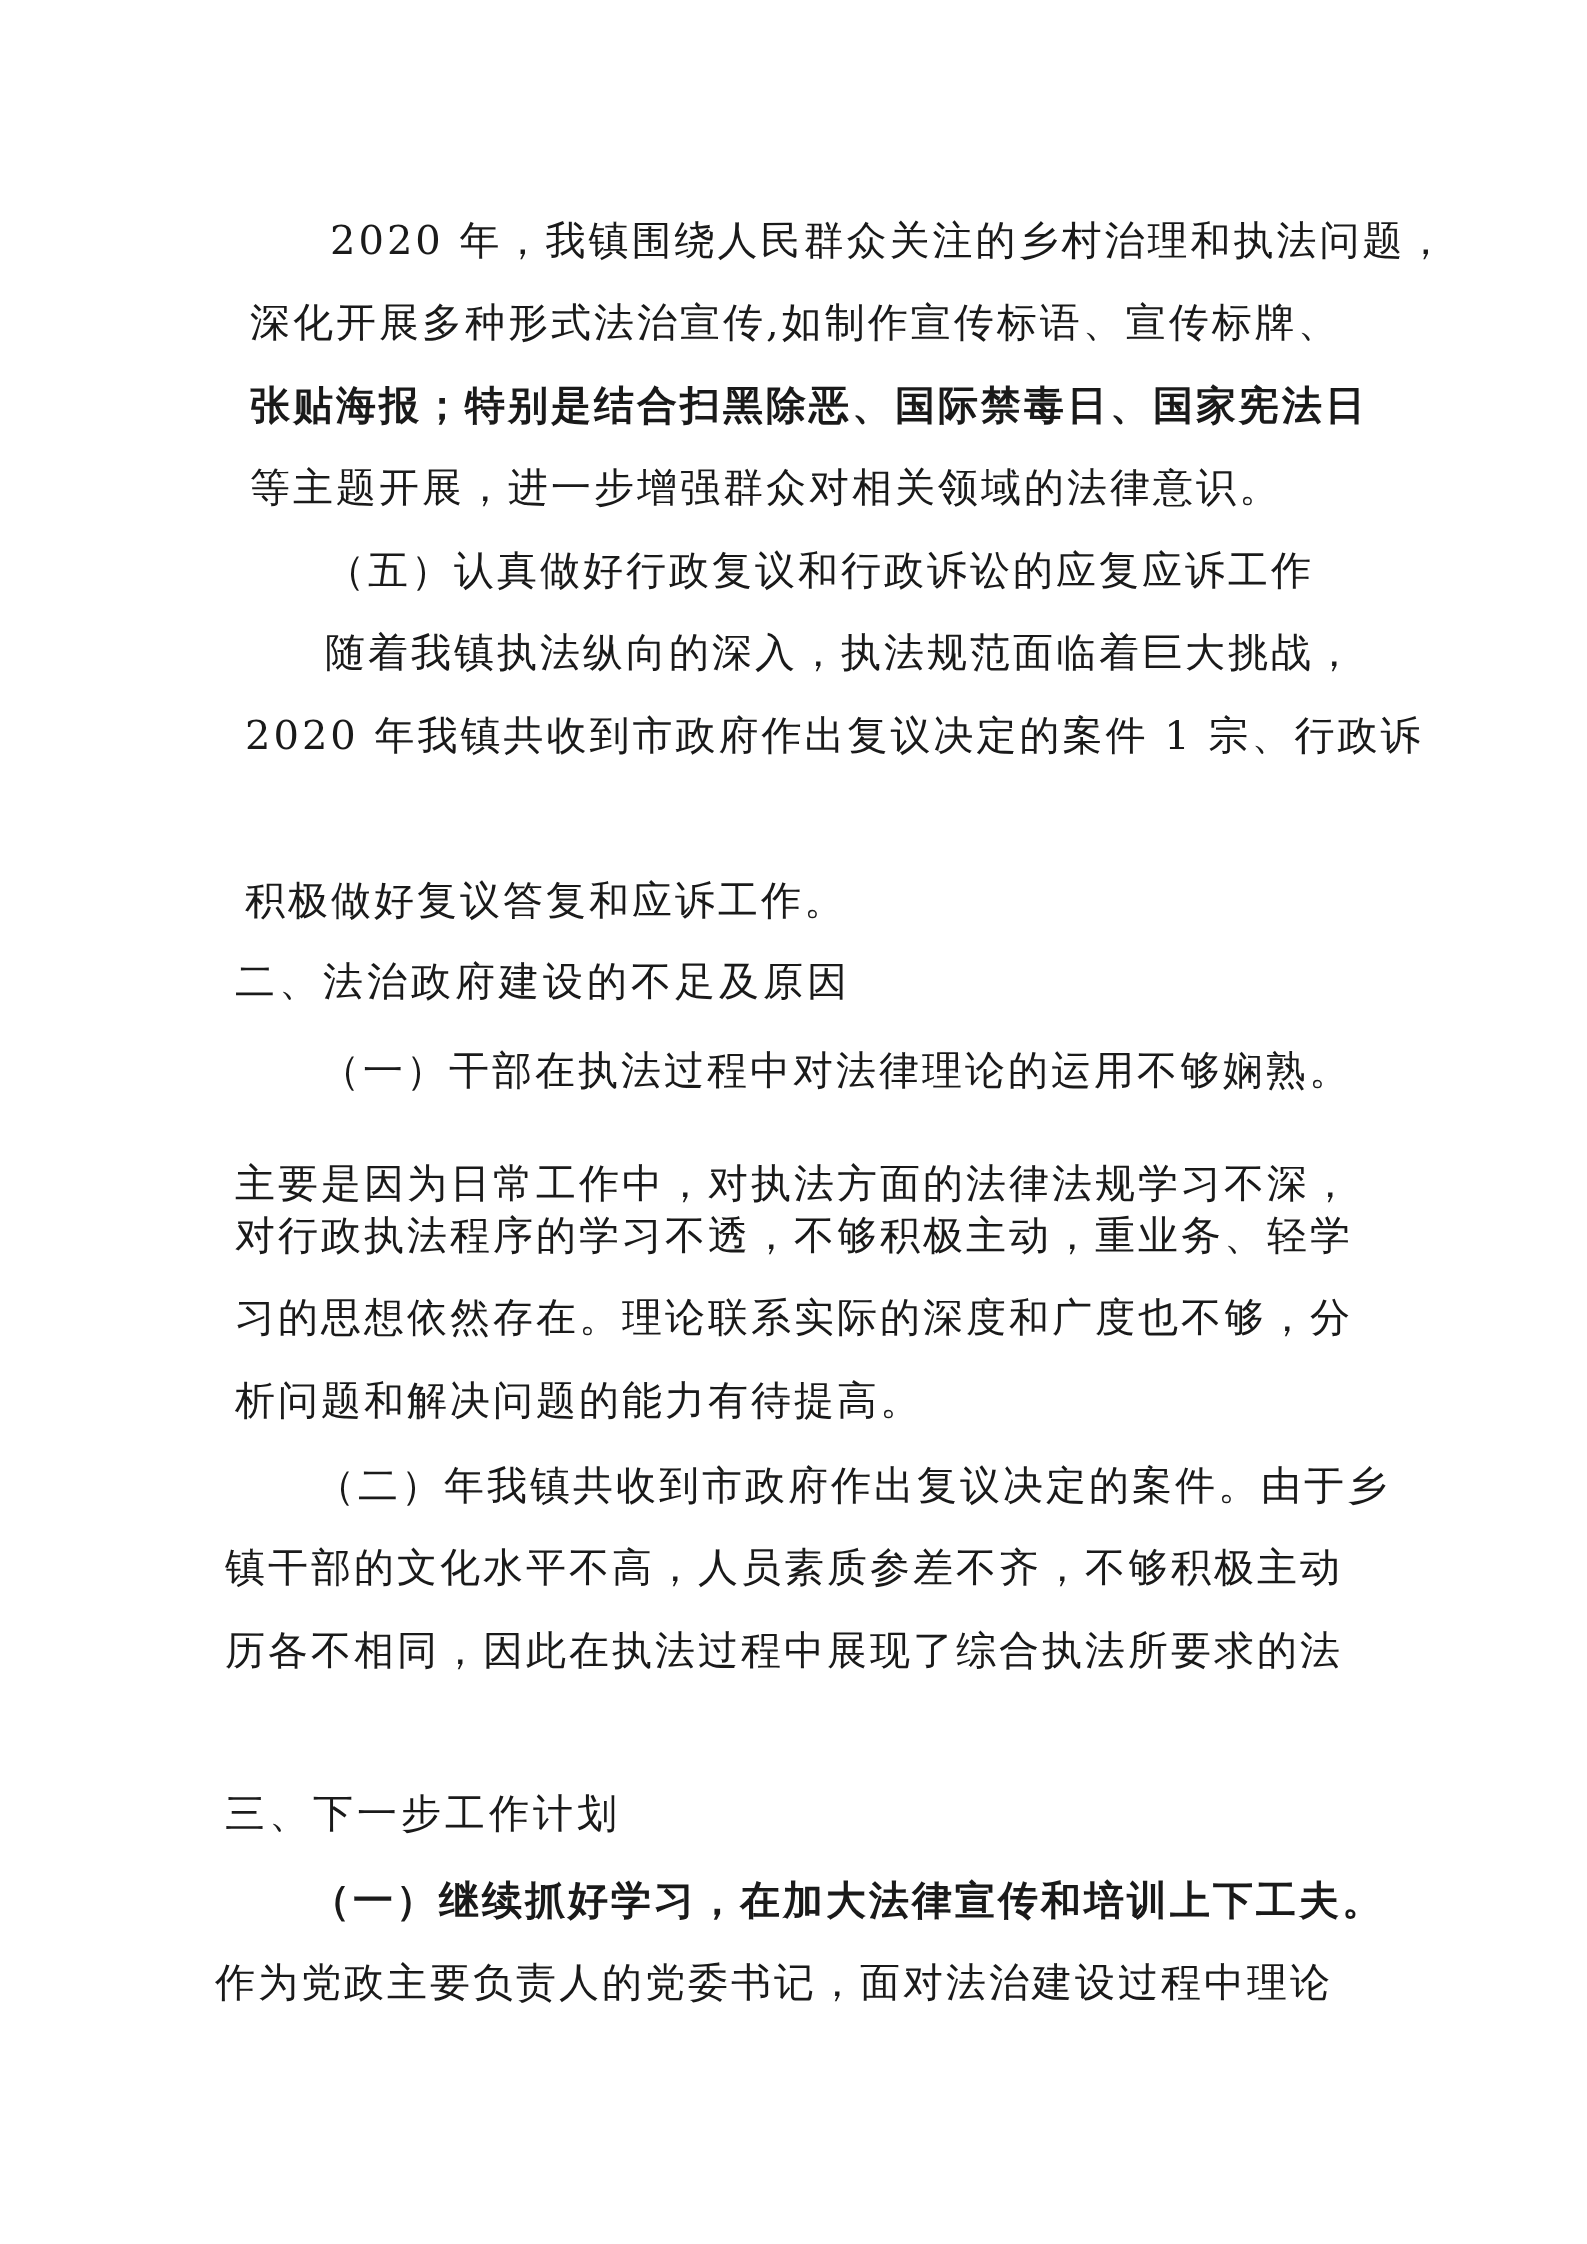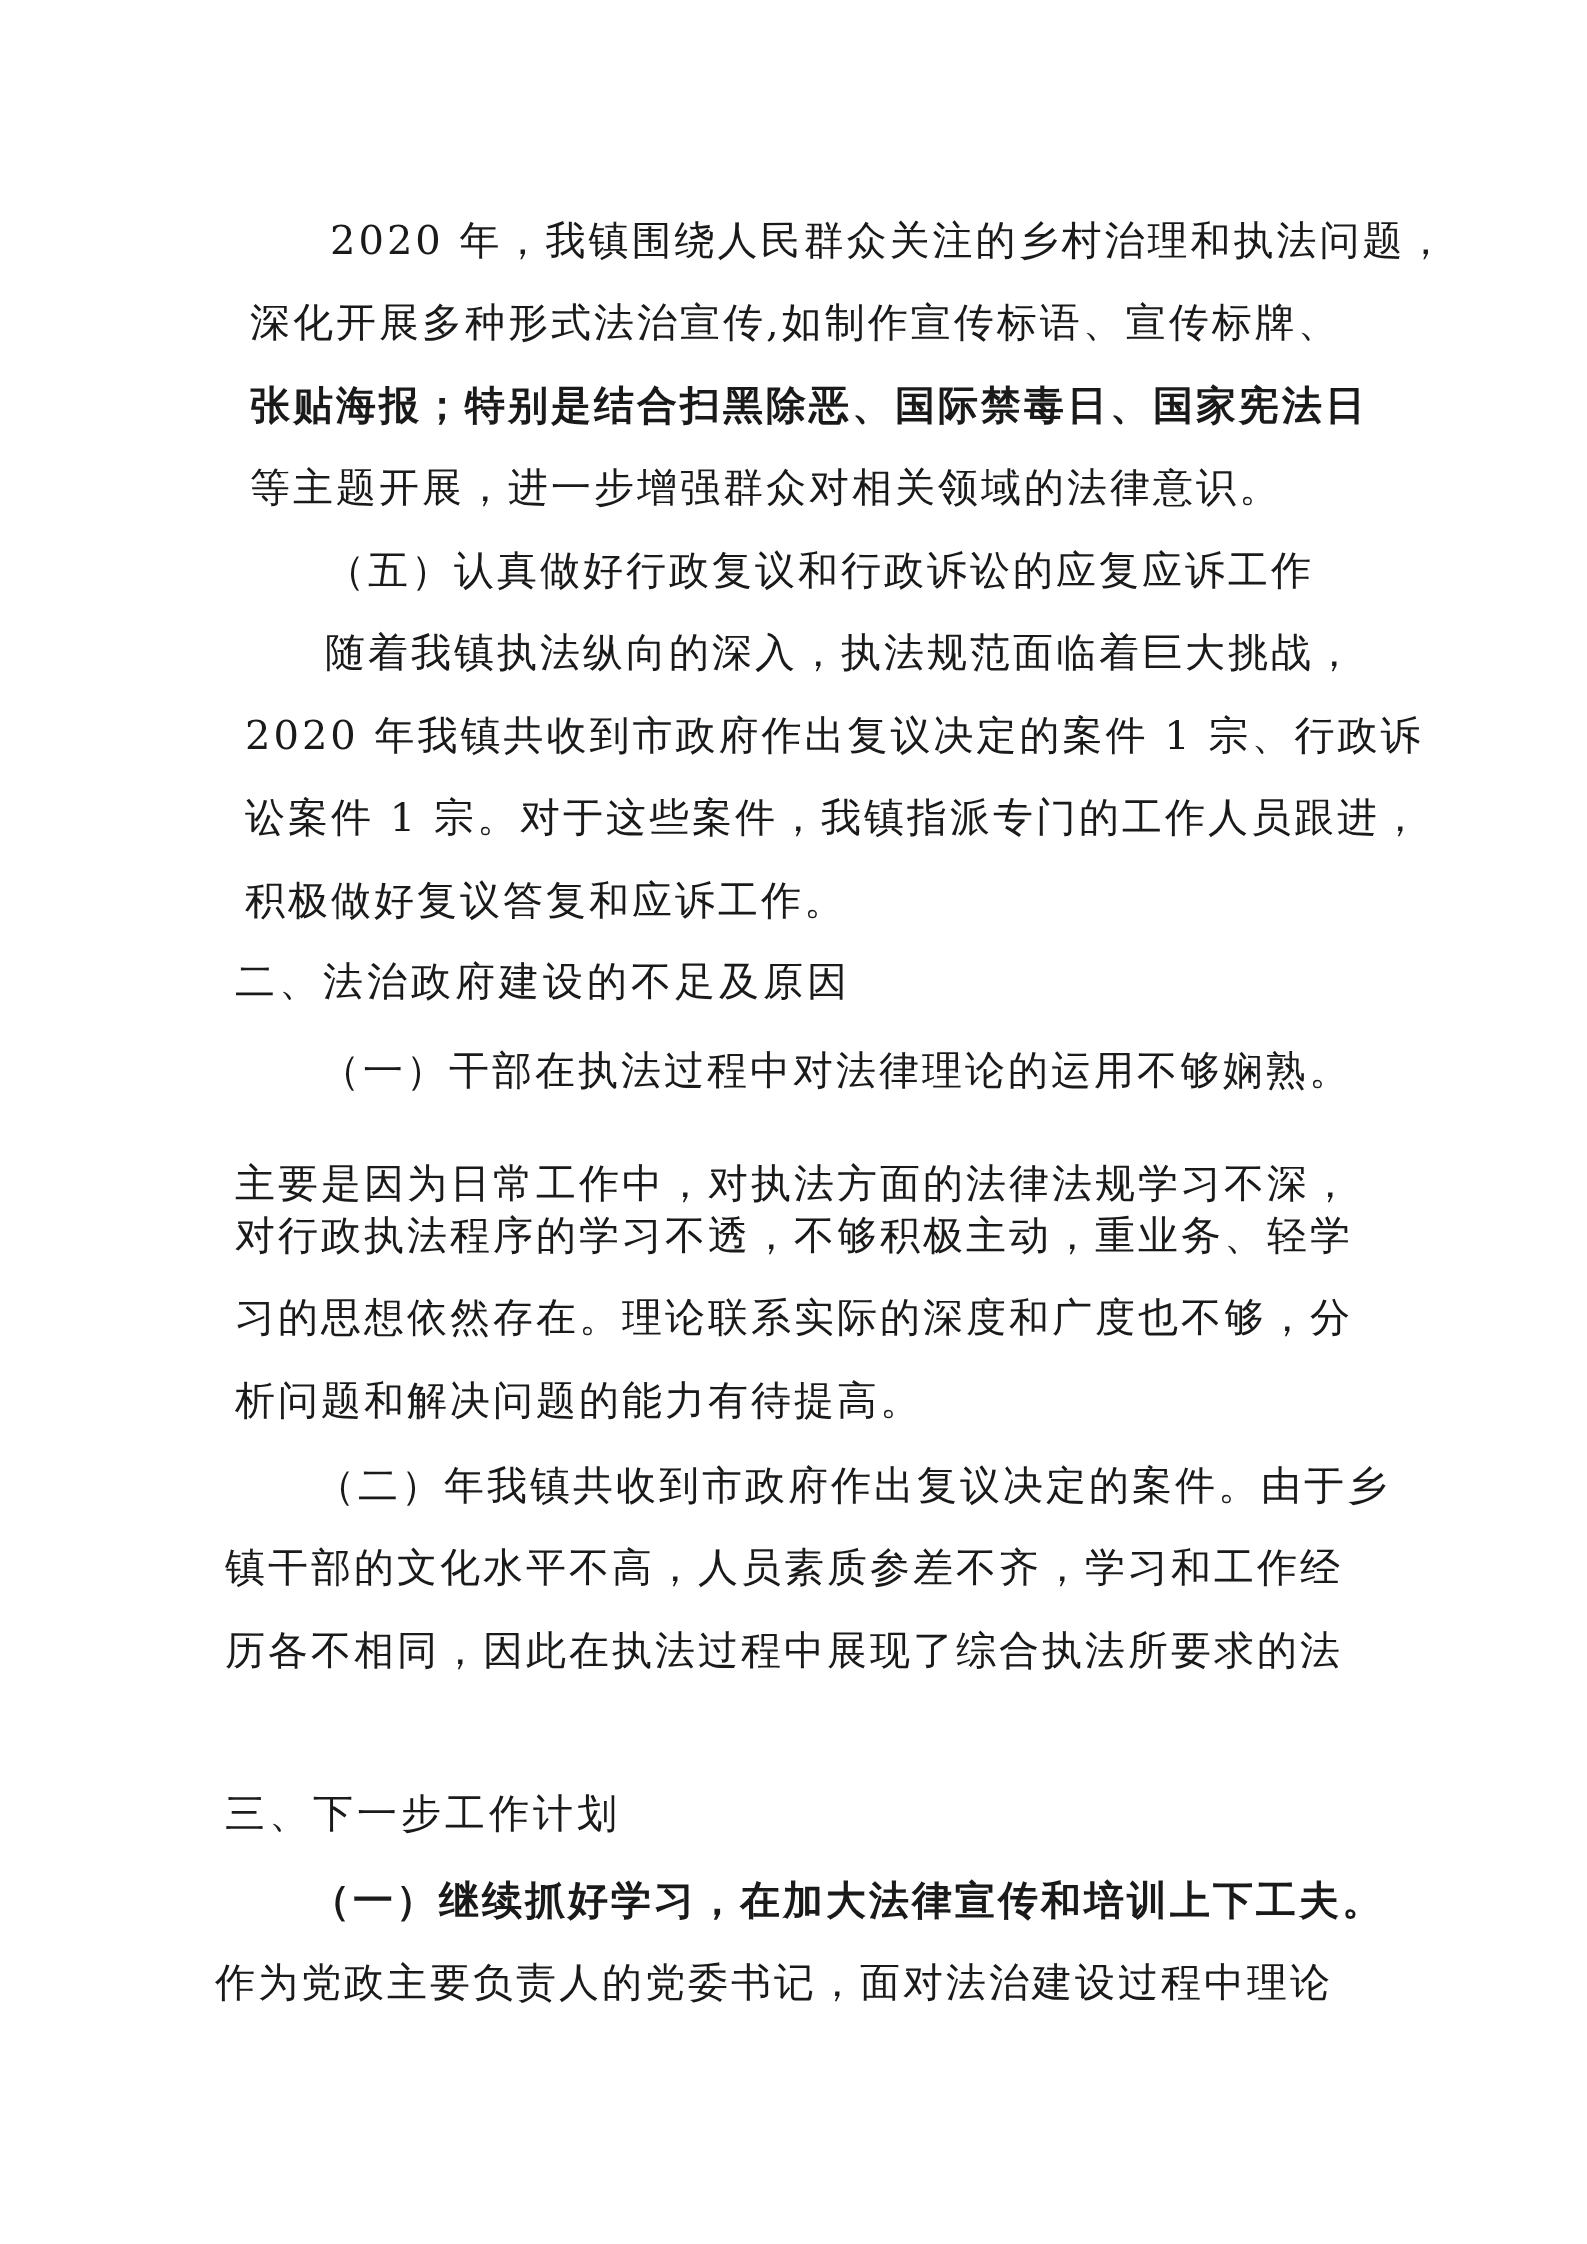--- a/index.html
+++ b/index.html
@@ -23,33 +23,32 @@
 
   <div class="line" style="left:330px; top:215px;">2020 年，我镇围绕人民群众关注的乡村治理和执法问题，</div>
   <div class="line" style="left:250px; top:297px;">深化开展多种形式法治宣传,如制作宣传标语、宣传标牌、</div>
   <div class="line" style="left:250px; top:380px;font-weight:bold;">张贴海报；特别是结合扫黑除恶、国际禁毒日、国家宪法日</div>
   <div class="line" style="left:250px; top:462px;">等主题开展，进一步增强群众对相关领域的法律意识。</div>
 
   <div class="line" style="left:325px; top:545px;">（五）认真做好行政复议和行政诉讼的应复应诉工作</div>
 
   <div class="line" style="left:325px; top:627px;">随着我镇执法纵向的深入，执法规范面临着巨大挑战，</div>
   <div class="line" style="left:245px; top:710px;">2020 年我镇共收到市政府作出复议决定的案件 1 宗、行政诉</div>
-  <div class="line" style="left:245px; top:792px;">讼案件 1 宗。对于这些案件，我镇指派专门的工作人员跟进，</div>
   <div class="line" style="left:245px; top:875px;">积极做好复议答复和应诉工作。</div>
 
   <div class="line heading" style="left:235px; top:960px;">二、法治政府建设的不足及原因</div>
 
   <div class="line" style="left:320px; top:1045px;">（一）干部在执法过程中对法律理论的运用不够娴熟。</div>
   <div class="line" style="left:235px; top:1127px;margin-top:31px;">主要是因为日常工作中，对执法方面的法律法规学习不深，</div>
   <div class="line" style="left:235px; top:1210px;">对行政执法程序的学习不透，不够积极主动，重业务、轻学</div>
   <div class="line" style="left:235px; top:1292px;">习的思想依然存在。理论联系实际的深度和广度也不够，分</div>
   <div class="line" style="left:235px; top:1375px;">析问题和解决问题的能力有待提高。</div>
 
   <div class="line" style="left:315px; top:1460px;">（二）年我镇共收到市政府作出复议决定的案件。由于乡</div>
-  <div class="line" style="left:225px; top:1542px;">镇干部的文化水平不高，人员素质参差不齐，学习和工作经</div>
+  <div class="line" style="left:225px; top:1542px;">镇干部的文化水平不高，人员素质参差不齐，不够积极主动</div>
   <div class="line" style="left:225px; top:1625px;">历各不相同，因此在执法过程中展现了综合执法所要求的法</div>
 
   <div class="line heading" style="left:225px; top:1792px;">三、下一步工作计划</div>
 
   <div class="line" style="left:310px; top:1875px;font-weight:bold;">（一）继续抓好学习，在加大法律宣传和培训上下工夫。</div>
   <div class="line" style="left:215px; top:1957px;">作为党政主要负责人的党委书记，面对法治建设过程中理论</div>
 
 </div>
 
 </body></html>

